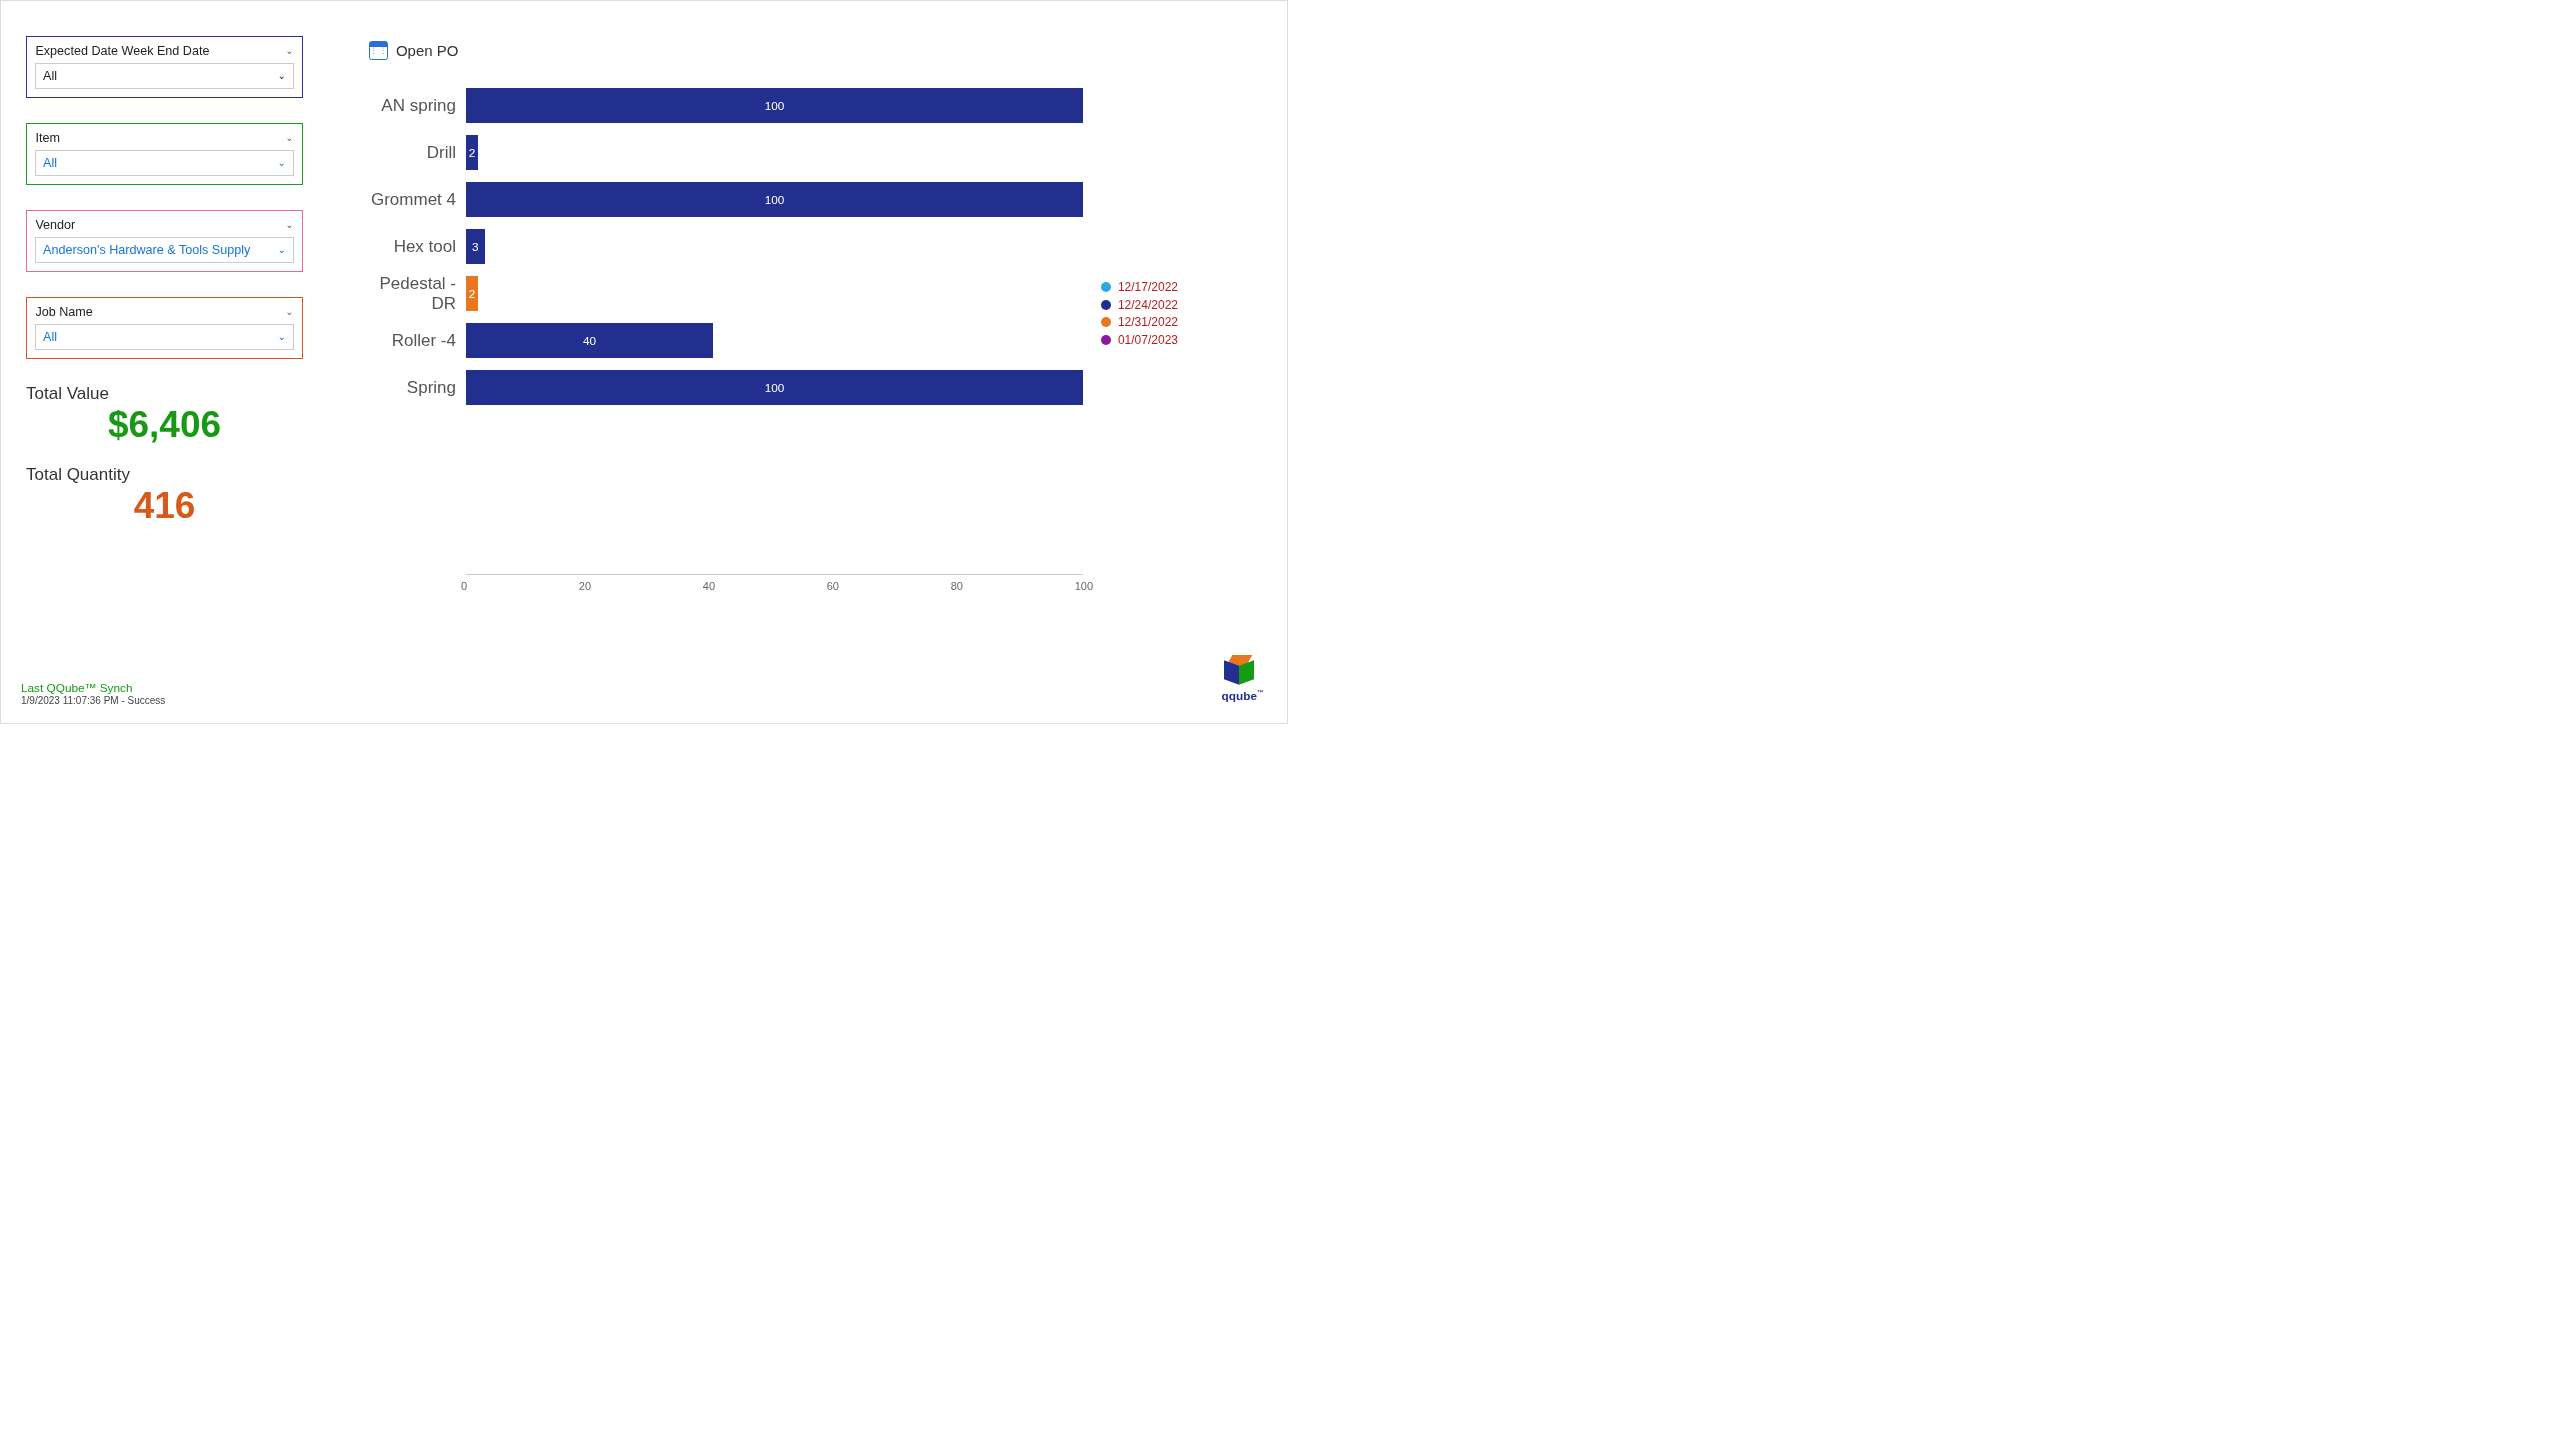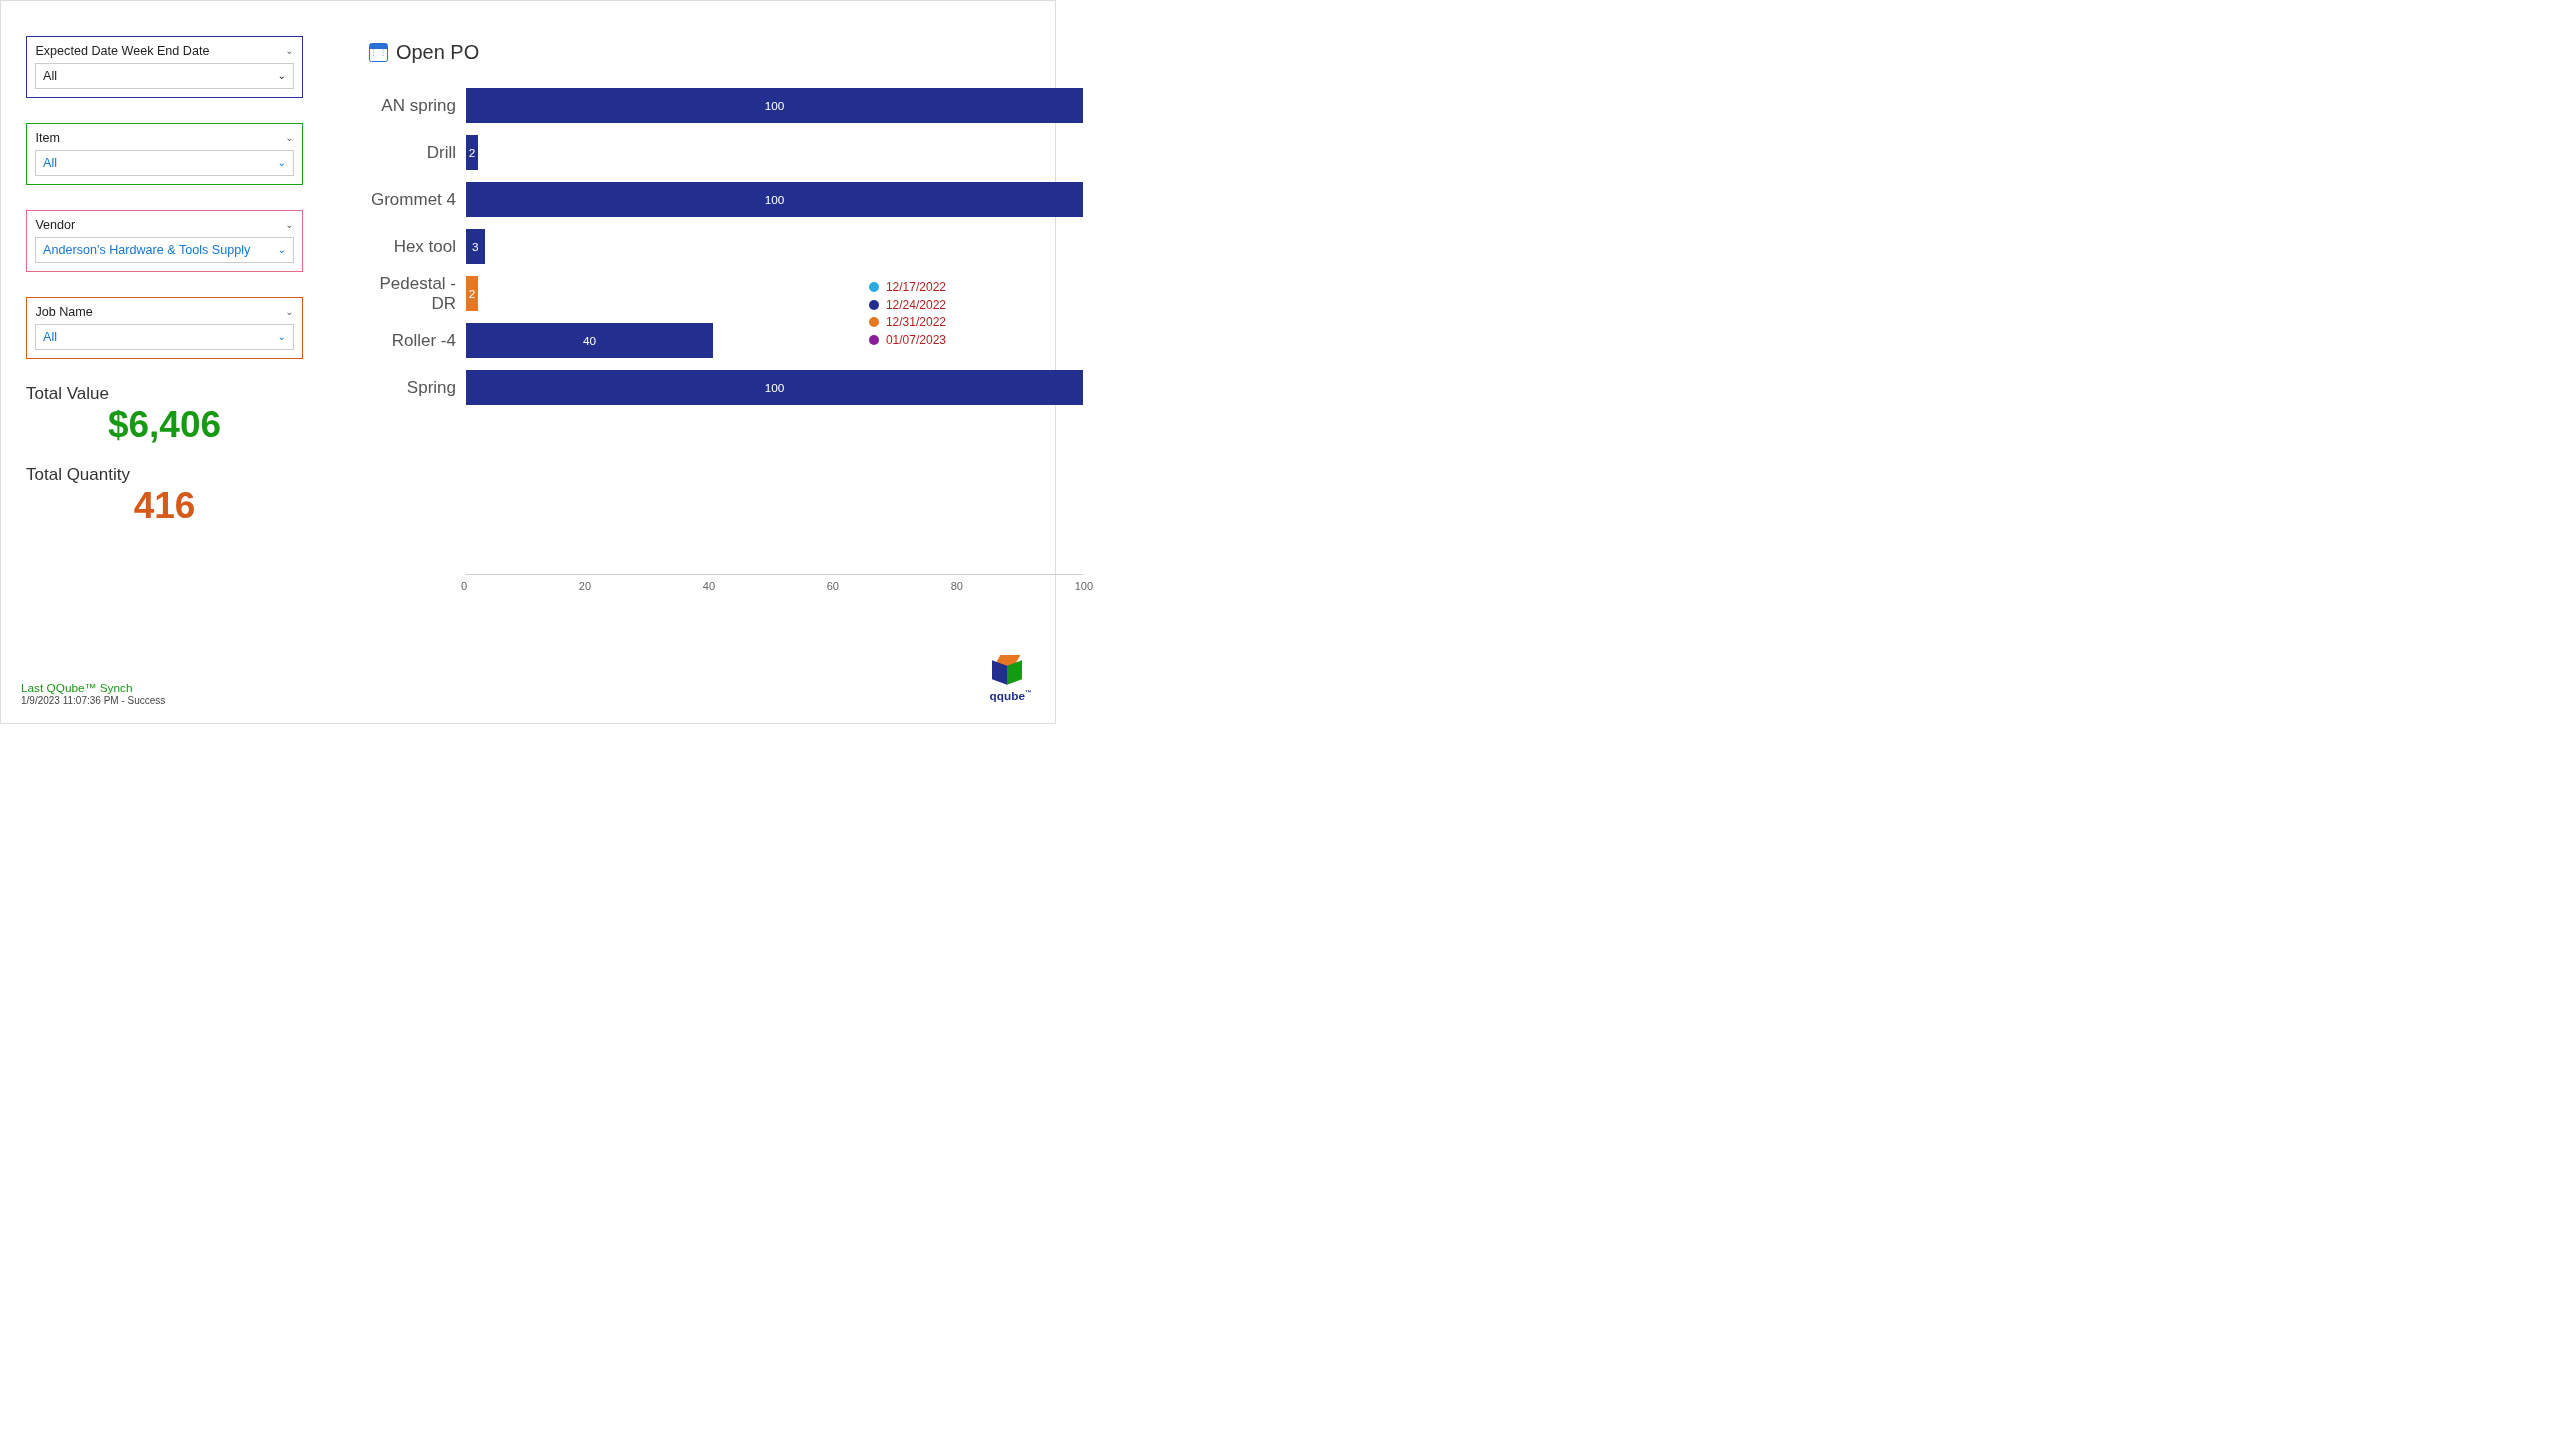--- a/index.html
+++ b/index.html
@@ -6,21 +6,21 @@
     --c-lightblue:#29ABE2;
     --c-darkblue:#232F8F;
     --c-orange:#E87722;
     --c-purple:#8A1A9B;
     --c-txt:#333;
     --c-green:#169A13;
     --c-orange-t:#D65A1A;
   }
   *{box-sizing:border-box;font-family:"Segoe UI",Arial,sans-serif;}
   body{margin:0;padding:0;background:#fff;color:var(--c-txt);}
-  .frame{width:1056px;height:724px;border:0.8px solid #ddd;position:relative;background:#fff;transform-origin:top left;}
+  .frame{width:1288px;height:724px;border:0.8px solid #ddd;position:relative;background:#fff;transform-origin:top left;}
   
 
   .sidebar{position:absolute;left:25px;top:35px;width:277px;}
   .slicer{border:1.7px solid;padding:6.7px 8.4px 8.4px;margin-bottom:25px;background:#fff;}
   .slicer-head{display:flex;align-items:center;justify-content:space-between;font-size:12.6px;font-weight:500;margin-bottom:5px;color:#222;}
   .slicer-head .chev{font-size:10px;color:#666;}
   .slicer-sel{border:0.8px solid #ccc;padding:5px 6.7px;display:flex;align-items:center;justify-content:space-between;font-size:12.6px;}
   .slicer-sel .chev{font-size:10px;}
   .sl-blue{border-color:#2A2F9E;}
   .sl-blue .slicer-sel{color:#222;}
@@ -40,21 +40,21 @@
   .mv-orange{color:var(--c-orange-t);}
 
   .sync{position:absolute;left:20px;bottom:17px;margin-top:43px;}
   .sync-title{color:var(--c-green);font-size:11.8px;font-weight:500;}
   .sync-time{color:#444;font-size:10px;}
 
   .chart-title{position:absolute;left:368px;top:40px;display:flex;align-items:center;gap:8.4px;}
   .cal-ico{width:18.5px;height:18.5px;border:1.7px solid #2A6FD6;border-radius:2.5px;position:relative;background:#fff;}
   .cal-ico:before{content:"";position:absolute;left:0;right:0;top:0;height:5px;background:#2A6FD6;}
   .cal-ico:after{content:"⋮⋮";position:absolute;left:0;right:0;top:5.9px;font-size:7.6px;line-height:5.9px;text-align:center;color:#2A6FD6;letter-spacing:1.7px;}
-  .chart-title span{font-size:20px;font-weight:500;}
+  .chart-title span{font-size:15px;font-weight:500;}
 
   .chart-area{position:absolute;left:368px;top:81px;width:714px;height:513px;}
   .row{display:flex;align-items:center;height:47px;}
   .row .cat{width:97px;text-align:right;padding-right:10px;font-size:17px;color:#555;}
   .row .track{flex:1;height:35px;display:flex;align-items:center;}
   .seg{height:100%;display:flex;align-items:center;justify-content:center;color:#fff;font-size:11.8px;font-weight:500;}
 
   .axis{position:absolute;left:465px;bottom:124px;width:617px;height:25px;border-top:0.8px solid #ccc;}
   .axis .ticks{display:flex;justify-content:space-between;position:relative;top:5px;margin-left:-5px;margin-right:-10px;font-size:11px;color:#666;}
 

